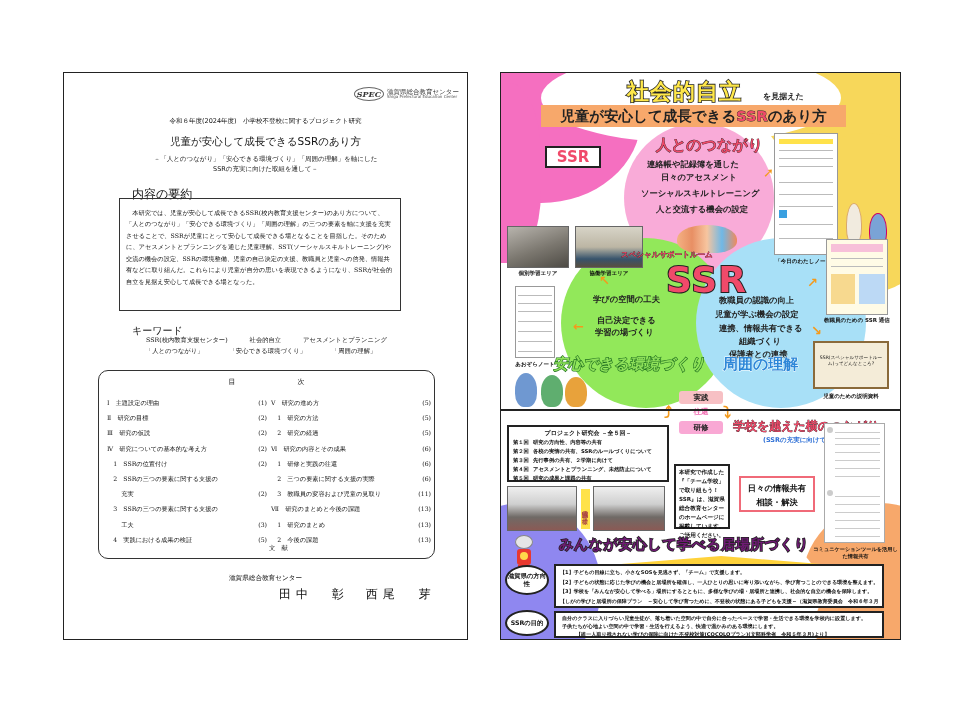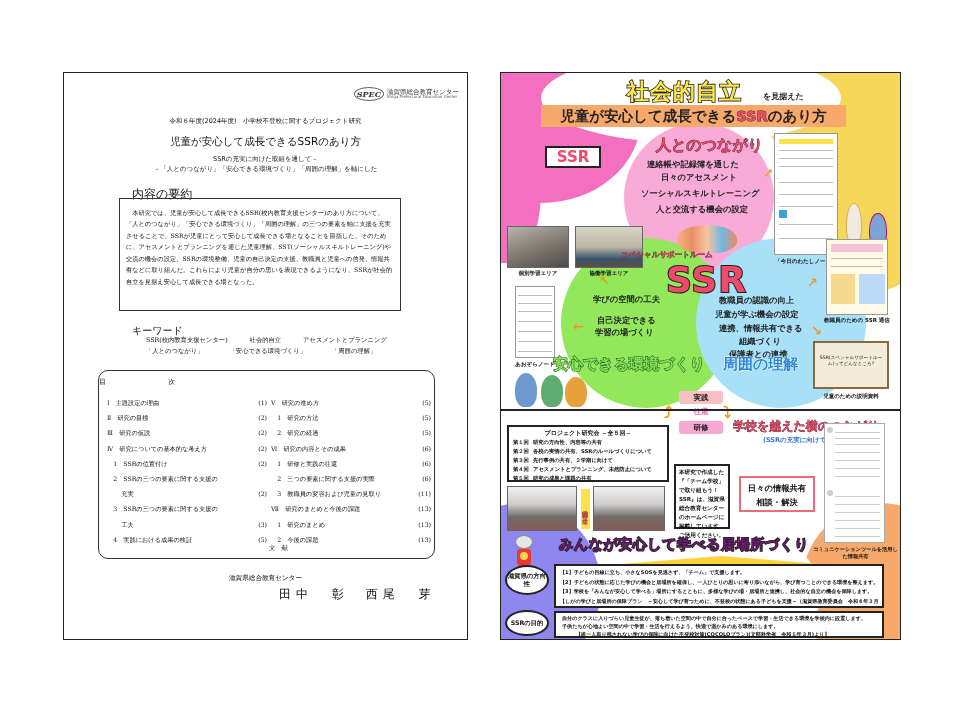--- a/index.html
+++ b/index.html
@@ -13,21 +13,21 @@
   .doc .logo-jp { font-size: 6.5px; color: #333; }
   .doc .logo-en { font-size: 4px; color: #555; }
   .doc .pre-title { position: absolute; top: 44px; left: 0; right: 0; text-align: center; font-size: 6.5px; }
   .doc .title { position: absolute; top: 62px; left: 0; right: 0; text-align: center; font-size: 10.5px; }
   .doc .subtitle { position: absolute; top: 82px; left: 0; right: 0; text-align: center; font-size: 6.5px; line-height: 1.5; }
   .doc .sec-label { position: absolute; font-size: 12px; }
   .doc .abstract { position: absolute; left: 55px; top: 125px; width: 282px; height: 113px; border: 1px solid #333; padding: 8px 6px 4px 6px; font-family: "DejaVu Serif", serif; font-size: 6.2px; line-height: 1.85; text-indent: 1em; letter-spacing: 0.05px; }
   .doc .kw-title { position: absolute; left: 68px; top: 251px; font-size: 10px; }
   .doc .kw-line { position: absolute; left: 82px; font-family: "DejaVu Serif", serif; font-size: 6.3px; display: flex; gap: 22px; }
   .doc .toc { position: absolute; left: 34px; top: 297px; width: 337px; height: 189px; border: 1px solid #333; border-radius: 10px; }
-  .doc .toc-head { position: absolute; top: 6px; left: 0; right: 0; font-size: 7px; font-family: "DejaVu Serif", serif; word-spacing: 60px; }
+  .doc .toc-head { position: absolute; top: 6px; left: 0; right: 0; text-align: center; font-size: 7px; font-family: "DejaVu Serif", serif; word-spacing: 60px; }
   .doc .toc-col { position: absolute; top: 24px; width: 160px; }
   .doc .toc-row { display: flex; justify-content: space-between; font-family: "DejaVu Serif", serif; font-size: 6.2px; height: 15.2px; line-height: 15.2px; }
   .doc .toc-row .lbl { white-space: nowrap; }
   .doc .toc-foot { position: absolute; top: 173px; left: 170px; font-family: "DejaVu Serif", serif; font-size: 6.4px; letter-spacing: 6px; }
   .doc .org { position: absolute; left: 165px; top: 501px; font-size: 6.6px; }
   .doc .authors { position: absolute; left: 215px; top: 513px; font-size: 12px; word-spacing: 10px; letter-spacing: 5px; }
 
   
   .poster { position: absolute; left: 500px; top: 72px; width: 401px; height: 568px; border: 1px solid #222; overflow: hidden; background: #fff; }
   .blob { position: absolute; border-radius: 50%; }
@@ -48,21 +48,21 @@
   .pink-head { position: absolute; left: 155px; top: 63px; font-size: 15px; font-weight: bold; color: #f04a6a; -webkit-text-stroke: 0.6px #222; paint-order: stroke fill; }
   .pink-item { position: absolute; font-size: 8.3px; font-weight: bold; color: #222; white-space: nowrap; }
   .sheet { position: absolute; background: #fff; border: 1px solid #999; }
   .sheet .ln { position: absolute; left: 6%; right: 6%; height: 1px; background: #bbb; }
   .arrow { position: absolute; color: #f39a1c; font-weight: bold; font-size: 13px; }
 
   .ssr-sub { position: absolute; left: 120px; top: 177px; font-size: 7.5px; font-weight: bold; color: #f04a6a; -webkit-text-stroke: 0.4px #222; paint-order: stroke fill; }
   .ssr-big { position: absolute; left: 165px; top: 186px; font-size: 36px; font-weight: bold; color: #f04a6a; -webkit-text-stroke: 2px #222; paint-order: stroke fill; letter-spacing: 1px; }
   .green-item { position: absolute; font-size: 8.3px; font-weight: bold; color: #222; white-space: nowrap; }
   .blue-item { position: absolute; font-size: 8.3px; font-weight: bold; color: #222; white-space: nowrap; text-align: center; }
-  .green-head { position: absolute; left: 52px; top: 282px; font-size: 15px; font-weight: bold; color: #8ee05a; -webkit-text-stroke: 1.2px #1f6f1f; paint-order: stroke fill; }
+  .green-head { position: absolute; left: 52px; top: 282px; font-size: 15px; font-weight: bold; color: #8ee05a; -webkit-text-stroke: 1.2px #1f6f1f; paint-order: stroke fill; font-style: italic; }
   .blue-head { position: absolute; left: 222px; top: 282px; font-size: 15px; font-weight: bold; color: #2d87d8; -webkit-text-stroke: 0.8px #fff; paint-order: stroke fill; }
 
   .cycle { position: absolute; width: 44px; height: 13px; font-size: 7.5px; font-weight: bold; text-align: center; line-height: 13px; border-radius: 3px; }
   .divider { position: absolute; left: 0; right: 0; top: 336px; height: 2px; background: #222; }
 
   .proj-box { position: absolute; left: 6px; top: 352px; width: 162px; height: 57px; border: 2px solid #222; background: #fff; padding: 2px 4px; }
   .proj-title { text-align: center; font-size: 6px; font-weight: bold; }
   .proj-row { font-size: 5.3px; font-weight: bold; line-height: 9px; white-space: nowrap; }
   .proj-row b { display: inline-block; width: 20px; }
   .kyougi { position: absolute; left: 80px; top: 416px; width: 9px; height: 40px; background: #ffe24a; font-size: 6px; font-weight: bold; writing-mode: vertical-rl; text-align: center; line-height: 9px; color: #a44; }
@@ -92,22 +92,22 @@
   <div class="logo">
     <span class="logo-mark">SPEC</span>
     <span class="logo-text">
       <span class="logo-jp">滋賀県総合教育センター</span>
       <span class="logo-en">Shiga Prefectural Education Center</span>
     </span>
   </div>
   <div class="pre-title">令和６年度(2024年度)　小学校不登校に関するプロジェクト研究</div>
   <div class="title">児童が安心して成長できるSSRのあり方</div>
   <div class="subtitle">
+    <div>－「人とのつながり」「安心できる環境づくり」「周囲の理解」を軸にした</div>
     <div>SSRの充実に向けた取組を通して－</div>
-    <div>－「人とのつながり」「安心できる環境づくり」「周囲の理解」を軸にした</div>
   </div>
   <div class="sec-label" style="left:68px; top:113px;">内容の要約</div>
   <div class="abstract">本研究では、児童が安心して成長できるSSR(校内教育支援センター)のあり方について、「人とのつながり」「安心できる環境づくり」「周囲の理解」の三つの要素を軸に支援を充実させることで、SSRが児童にとって安心して成長できる場となることを目指した。そのために、アセスメントとプランニングを通じた児童理解、SST(ソーシャルスキルトレーニング)や交流の機会の設定、SSRの環境整備、児童の自己決定の支援、教職員と児童への啓発、情報共有などに取り組んだ。これらにより児童が自分の思いを表現できるようになり、SSRが社会的自立を見据え安心して成長できる場となった。</div>
 
   <div class="kw-title">キーワード</div>
   <div class="kw-line" style="top:263px;">
     <span>SSR(校内教育支援センター)</span>
     <span>社会的自立</span>
     <span>アセスメントとプランニング</span>
   </div>

